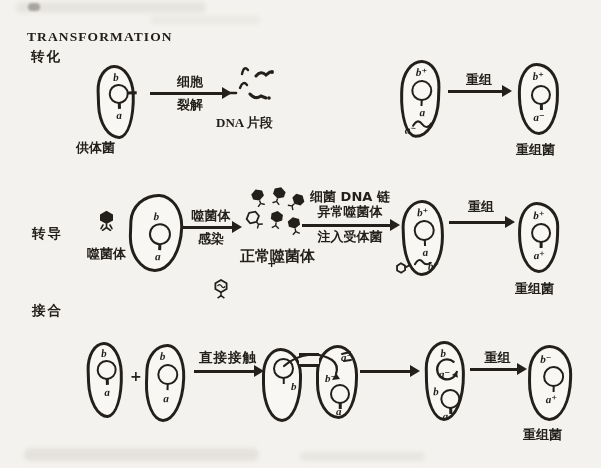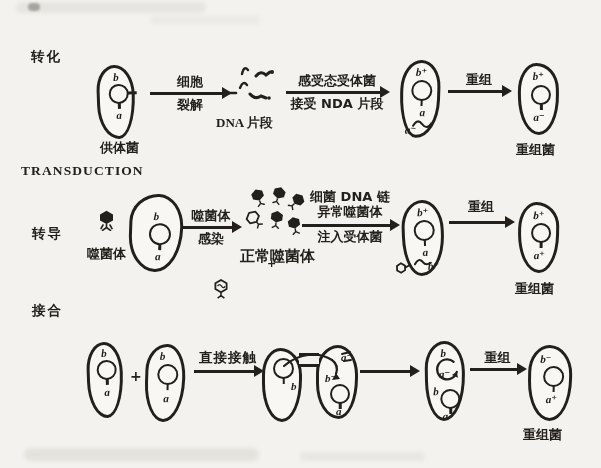--- a/index.html
+++ b/index.html
@@ -76,56 +76,50 @@
 <body>
 
 <div id="stage">
 
   <div class="smudge" style="left:16px;top:2px;width:190px;height:11px;opacity:.35;"></div>
   <div class="smudge" style="left:150px;top:16px;width:110px;height:8px;opacity:.22;"></div>
   <div class="smudge" style="left:28px;top:3px;width:12px;height:8px;background:#6a665f;opacity:.5;filter:blur(1px);"></div>
   <div class="smudge" style="left:24px;top:448px;width:235px;height:13px;opacity:.4;"></div>
   <div class="smudge" style="left:300px;top:452px;width:125px;height:9px;opacity:.3;"></div>
 
+  <div class="title-en" style="left:27px;top:29px;">TRANSFORMATION</div>
   <div class="title-zh" style="left:31px;top:48px;">转化</div>
 
   <div class="cell" style="left:97px;top:65px;width:38px;height:74px;border-radius:48% 52% 44% 56% / 34% 40% 60% 46%;transform:rotate(-2deg);">
     <span class="gene" style="left:14px;top:4px;">b</span>
     <div class="plasmid" style="left:9px;top:16px;width:20px;height:20px;"></div>
     <div class="tick" style="left:28px;top:24px;width:9px;height:2.5px;"></div>
     <span class="gene" style="left:16px;top:42px;">a</span>
   </div>
-  <div class="cap" style="left:100px;top:139px;">供体菌</div>
+  <div class="cap" style="left:76px;top:139px;">供体菌</div>
 
   <div class="arrow" style="left:150px;top:74px;width:80px;">
     <div class="lab">细胞</div>
     <div class="shaft">
         <span class="head"></span>
       </div>
     <div class="lab">裂解</div>
   </div>
 
   <svg class="abs" style="left:220px;top:62px;" width="66" height="48" viewBox="0 0 66 48">
     <path d="M22 12 q2 -9 6 -4" stroke="#23201c" stroke-width="2.4" fill="none" stroke-linecap="round"></path>
     <path d="M20 26 q3 -8 7 -3" stroke="#23201c" stroke-width="2.4" fill="none" stroke-linecap="round"></path>
     <path d="M36 14 q5 -6 10 -1 l4 -3" stroke="#23201c" stroke-width="3" fill="none" stroke-linecap="round"></path>
     <path d="M4 31 h12" stroke="#23201c" stroke-width="2.6" stroke-linecap="round"></path>
     <path d="M30 32 q5 6 11 2 l5 2" stroke="#23201c" stroke-width="3" fill="none" stroke-linecap="round"></path>
     <circle cx="52" cy="10" r="2" fill="#23201c"></circle>
     <circle cx="49" cy="36" r="1.8" fill="#23201c"></circle>
   </svg>
   <div class="cap" style="left:216px;top:114px;font-family:'Liberation Serif',serif;">DNA 片段</div>
 
-  <div class="arrow" style="left:286px;top:73px;width:102px;">
-    <div class="lab">感受态受体菌</div>
-    <div class="shaft">
-        <span class="head"></span>
-      </div>
-    <div class="lab">接受 NDA 片段</div>
-  </div>
 
   <div class="cell" style="left:400px;top:60px;width:40px;height:78px;border-radius:52% 48% 58% 42% / 38% 34% 50% 56%;transform:rotate(2deg);">
     <span class="gene" style="left:12px;top:4px;">b⁺</span>
     <div class="plasmid" style="left:8px;top:17px;width:21px;height:21px;"></div>
     <span class="gene" style="left:17px;top:44px;">a</span>
     <svg style="position:absolute;left:9px;top:54px;" width="22" height="12" viewBox="0 0 22 12">
       <path d="M2 9 Q6 1 11 7 T20 6" stroke="#23201c" stroke-width="2" fill="none" stroke-linecap="round"></path>
     </svg>
     <span class="gene" style="left:3px;top:62px;">a⁻</span>
   </div>
@@ -137,21 +131,20 @@
       </div>
   </div>
 
   <div class="cell" style="left:518px;top:63px;width:41px;height:72px;border-radius:46% 54% 50% 50% / 40% 36% 56% 52%;transform:rotate(-1deg);">
     <span class="gene" style="left:12px;top:5px;">b⁺</span>
     <div class="plasmid" style="left:10px;top:19px;width:20px;height:20px;"></div>
     <span class="gene" style="left:12px;top:46px;">a⁻</span>
   </div>
   <div class="cap" style="left:516px;top:141px;">重组菌</div>
 
-  <div class="title-en" style="left:21px;top:163px;">TRANSDUCTION</div>
   <div class="title-zh" style="left:32px;top:181px;margin-top:44px;">转导</div>
 
   <svg class="abs" style="left:98px;top:210px;" width="17" height="21" viewBox="0 0 17 21">
     <polygon points="8.5,0.8 15,4.4 15,10.6 8.5,14 2,10.6 2,4.4" fill="#23201c"></polygon>
     <path d="M8.5 14 L8.5 17.5 M8.5 17.5 L4.5 20.4 M8.5 17.5 L12.5 20.4 M5 15 L3 18.6 M12 15 L14 18.6" stroke="#23201c" stroke-width="1.6" fill="none" stroke-linecap="round"></path>
   </svg>
   <div class="cap" style="left:87px;top:245px;">噬菌体</div>
 
   <div class="cell" style="left:129px;top:194px;width:54px;height:78px;border-radius:54% 46% 50% 50% / 36% 42% 58% 46%;transform:rotate(2deg);">
     <span class="gene" style="left:21px;top:14px;">b</span>

